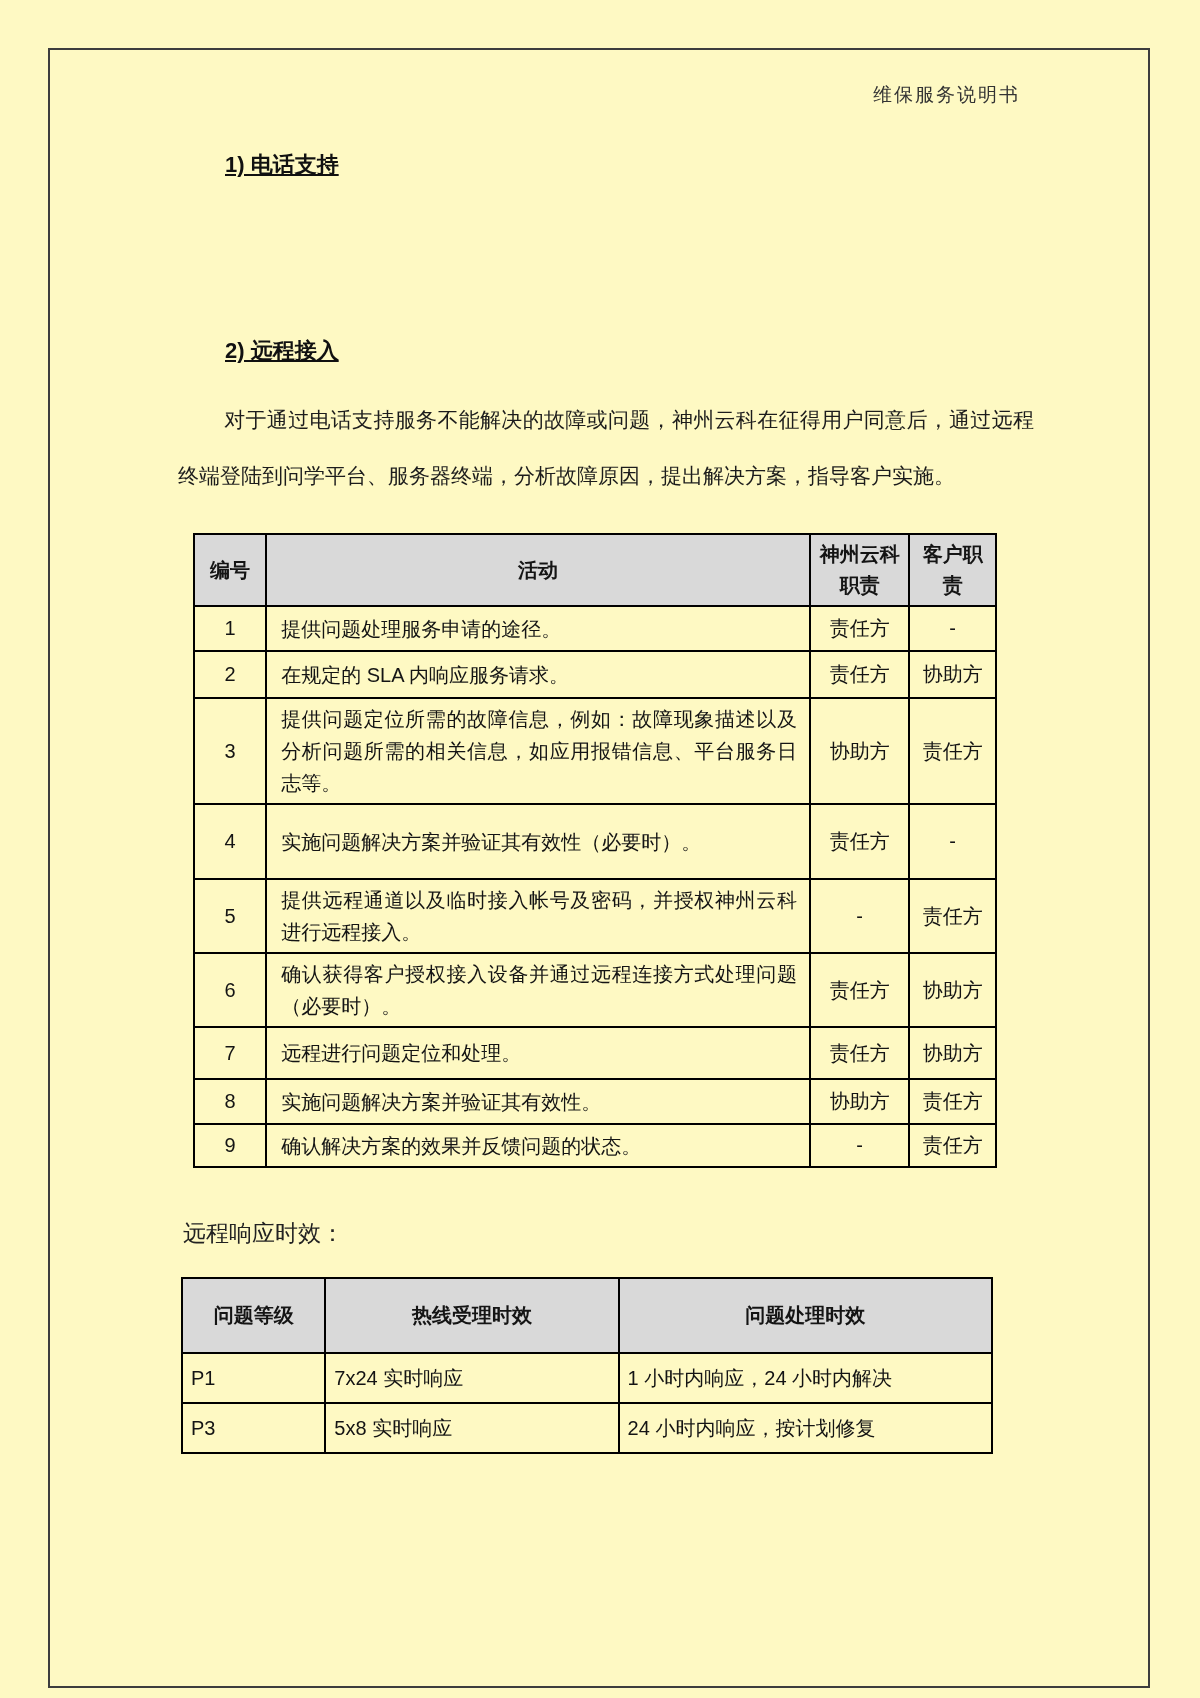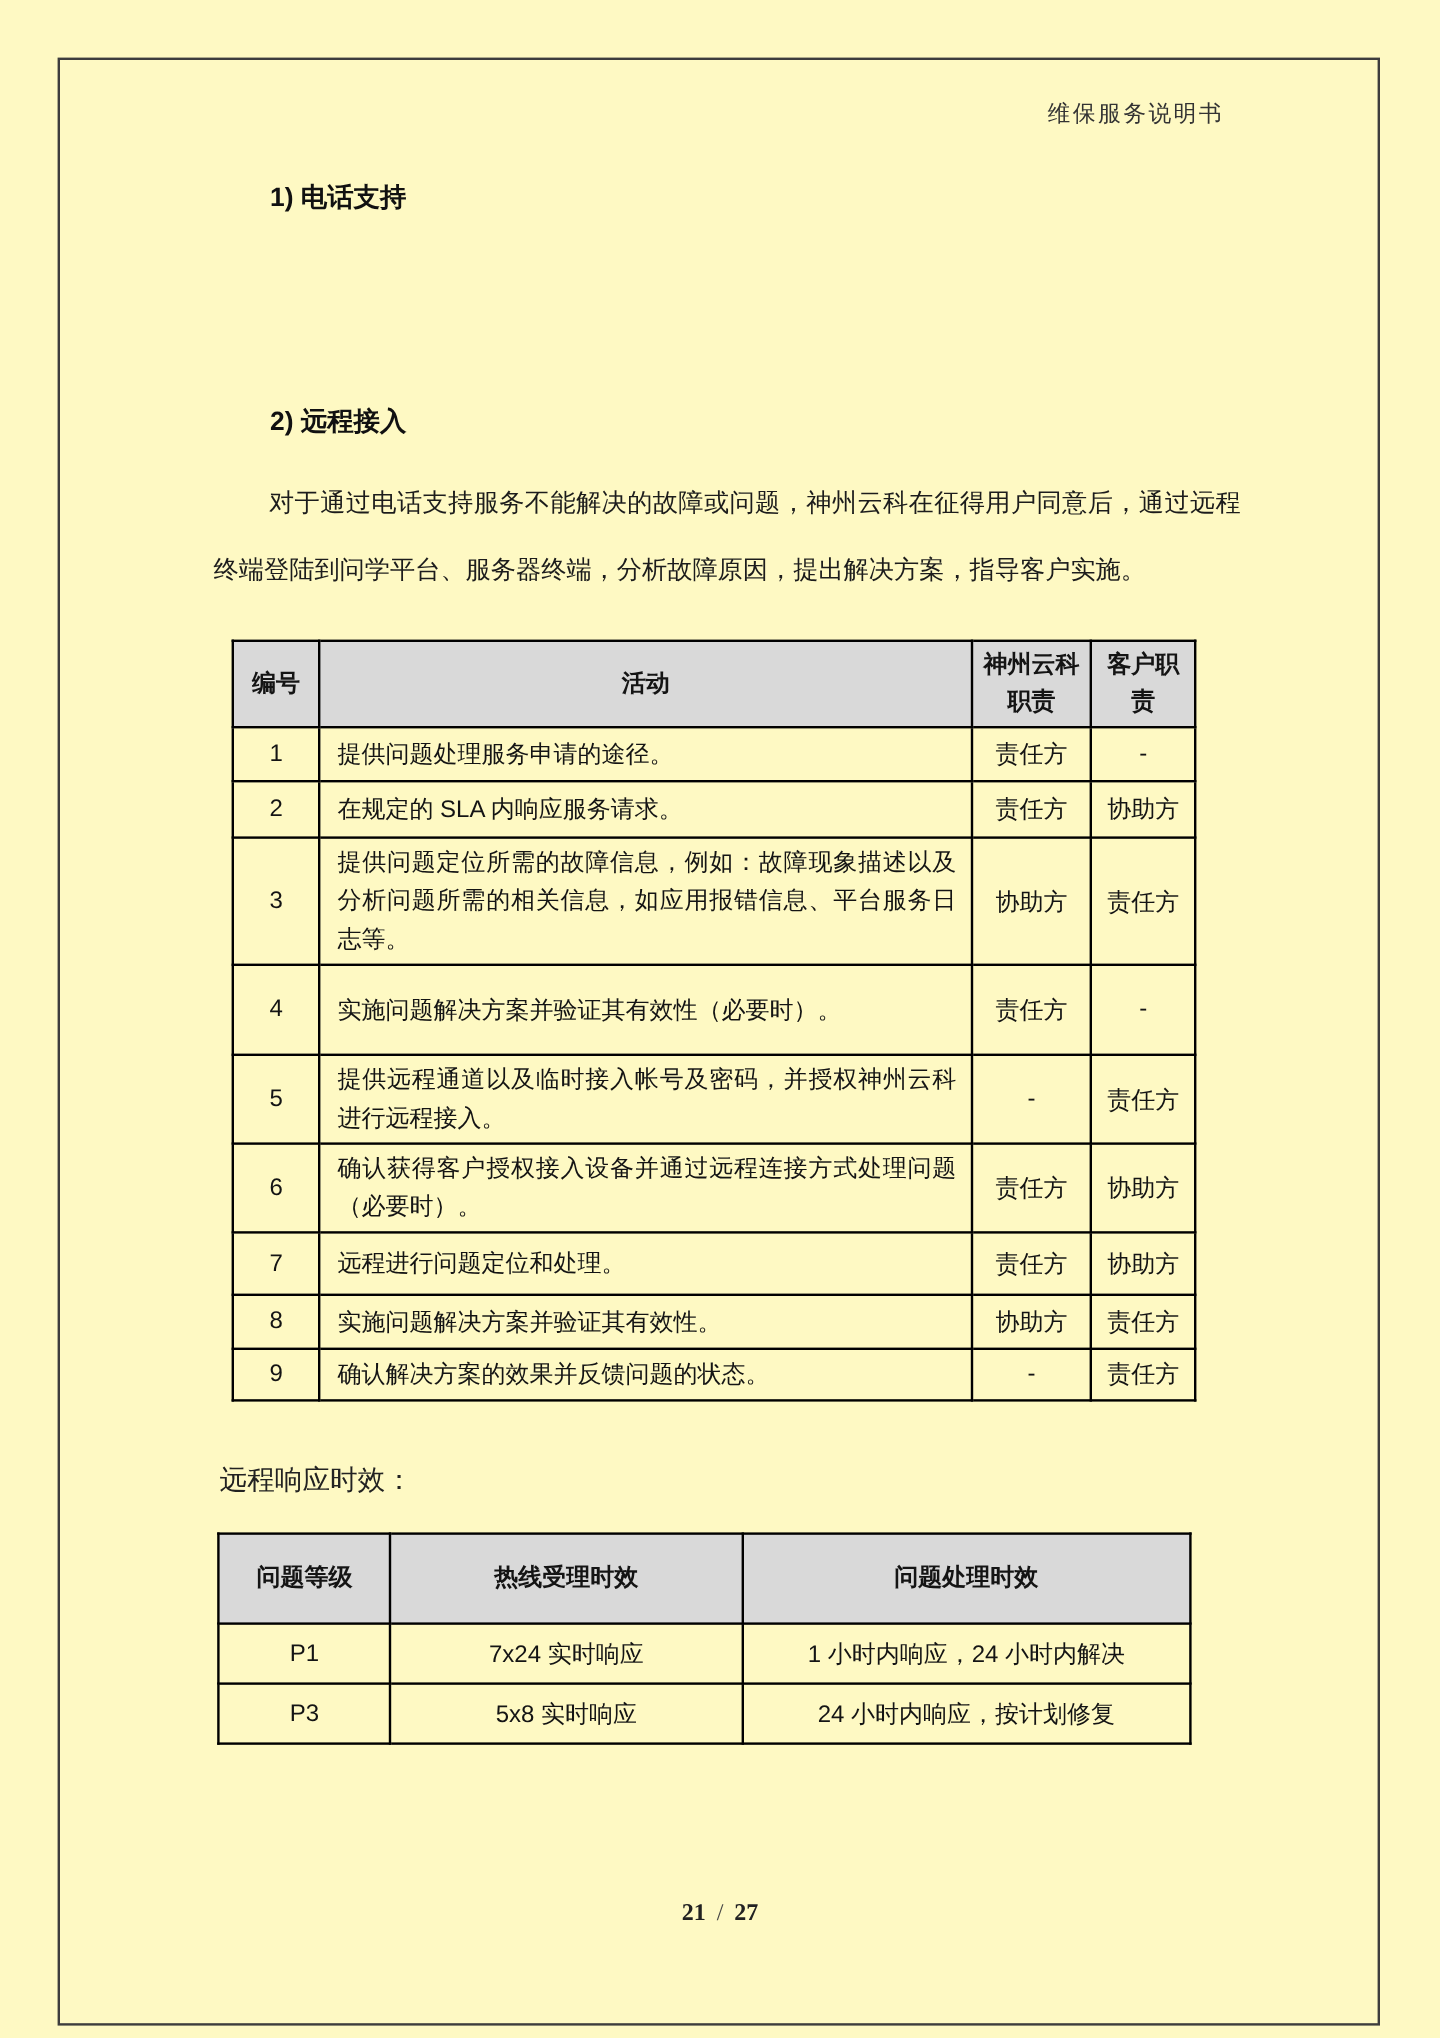--- a/index.html
+++ b/index.html
@@ -36,20 +36,21 @@
     font-size: 19px;
     color: #333333;
     letter-spacing: 2px;
   }
   .heading {
     position: absolute;
     left: 225px;
     font-size: 22px;
     font-weight: 700;
     color: #111111;
+    text-decoration: underline;
   }
   .h1 { top: 150px; }
   .h2 { top: 336px; }
   .para {
     position: absolute;
     left: 178px;
     width: 856px;
     font-size: 21px;
     line-height: 56px;
     text-align: justify;
@@ -124,21 +125,21 @@
     position: absolute;
     left: 181px;
     top: 1277px;
     width: 812px;
   }
   .sla-table col.c-level    { width: 17.7%; }
   .sla-table col.c-hotline  { width: 36.2%; }
   .sla-table col.c-handling { width: 46.1%; }
   .sla-table thead tr { height: 75px; }
   .sla-table tbody tr { height: 50px; }
-  .sla-table td { text-align: center; }
+  .sla-table td { text-align: left; }
   .doc-footer {
     position: absolute;
     top: 1583px;
     left: 0;
     width: 1200px;
     text-align: center;
     font-family: "Liberation Serif", serif;
     font-size: 20px;
     color: #222222;
   }
@@ -258,16 +259,13 @@
         <td>1 小时内响应，24 小时内解决</td>
       </tr>
         <tr>
         <td>P3</td>
         <td>5x8 实时响应</td>
         <td>24 小时内响应，按计划修复</td>
       </tr>
       </tbody>
   </table>
 
-  <div class="doc-footer">
-    <span class="num">21</span><span class="sep">/</span><span class="num">27</span>
-  </div>
 </div>
 
 </body></html>

